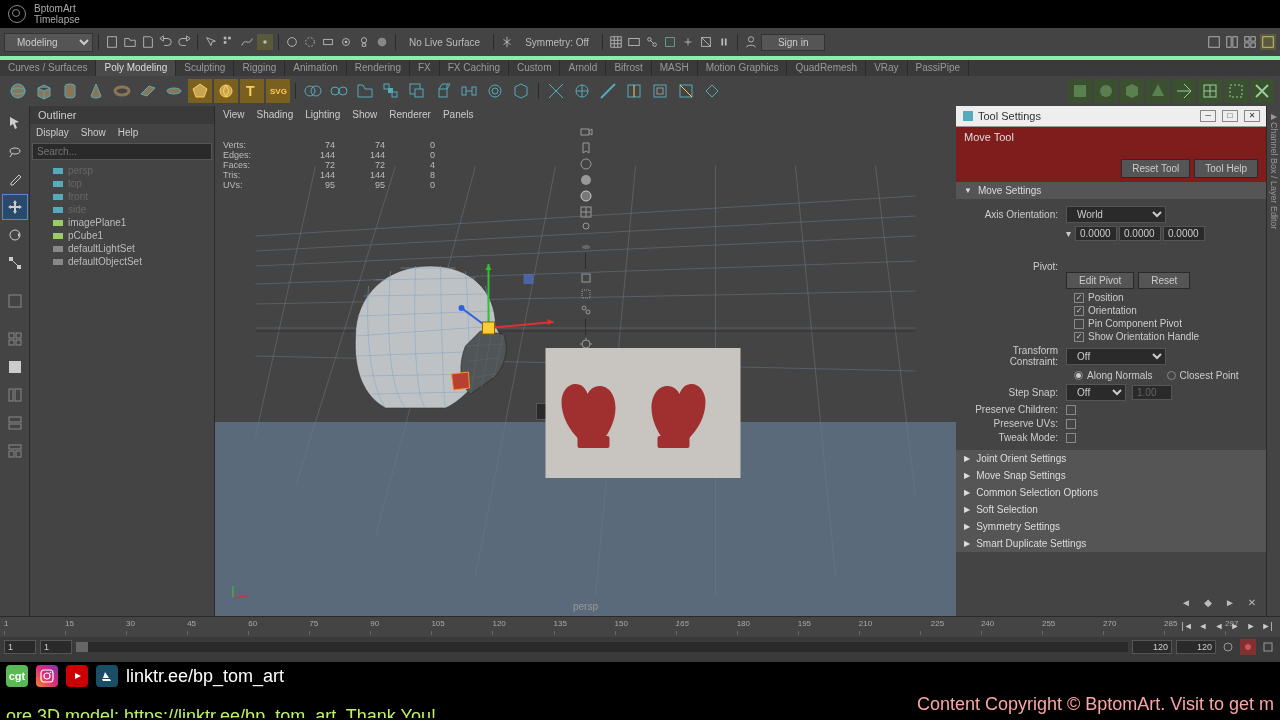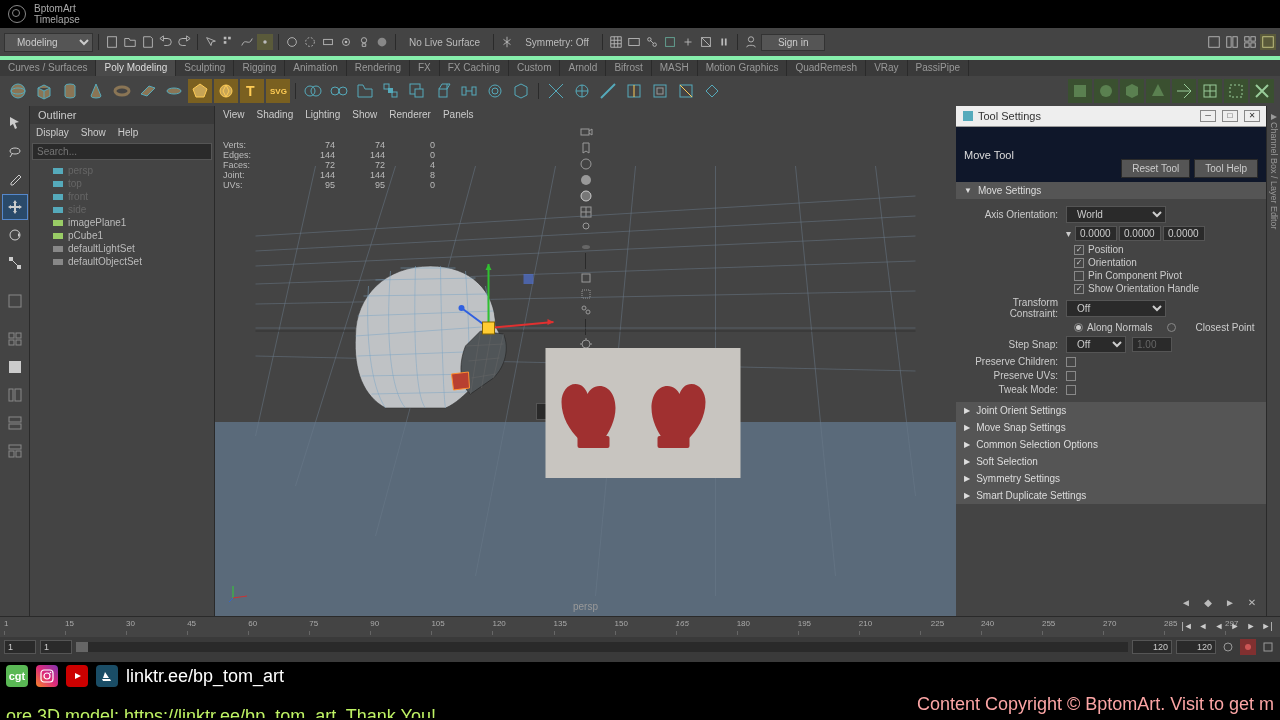--- a/index.html
+++ b/index.html
@@ -49,21 +49,21 @@
 .hud-v3 { width: 50px; text-align: right; }
 .vp-canvas { position: absolute; top: 30px; left: 0; right: 0; bottom: 0; }
 .vp-name { position: absolute; bottom: 4px; left: 50%; transform: translateX(-50%); color: #999; font-size: 10px; }
 .axis-gizmo { position: absolute; bottom: 12px; left: 12px; width: 24px; height: 24px; }
 .right-tab { width: 14px; background: #444; display: flex; flex-direction: column; align-items: center; padding-top: 6px; border-left: 1px solid #2a2a2a; }
 .right-tab-text { writing-mode: vertical-rl; font-size: 9px; color: #999; }
 .panel { width: 310px; background: #444; display: flex; flex-direction: column; }
 .panel-title { display: flex; align-items: center; background: #eee; color: #333; padding: 4px 6px; font-size: 11px; border-bottom: 1px solid #999; }
 .panel-title .win-btns { margin-left: auto; display: flex; gap: 6px; }
 .win-btn { width: 16px; height: 12px; border: 1px solid #888; font-size: 8px; text-align: center; cursor: pointer; }
-.panel-sub { display: flex; align-items: center; background: #0f172a; padding: 4px 8px; }
+.panel-sub { display: flex; background: #7f1d1d; padding: 4px 8px; }
 .panel-sub-title { color: #ddd; font-size: 11px; }
 .panel-buttons { margin-left: auto; display: flex; gap: 4px; }
 .panel-btn { background: #555; border: 1px solid #2a2a2a; color: #ccc; padding: 3px 10px; font-size: 10px; cursor: pointer; margin-top: 28px; }
 .section-header { display: flex; align-items: center; background: #555; padding: 3px 8px; font-size: 10px; color: #ddd; gap: 6px; cursor: pointer; }
 .section-header .arrow { font-size: 8px; }
 .section-body { padding: 4px 10px; background: #444; }
 .field-row { display: flex; align-items: center; margin: 3px 0; font-size: 10px; color: #ccc; }
 .field-label { width: 100px; text-align: right; padding-right: 8px; }
 .field-dd { background: #2a2a2a; border: 1px solid #555; padding: 1px 6px; color: #ccc; width: 100px; font-size: 10px; }
 .field-num { background: #2a2a2a; border: 1px solid #555; padding: 1px 4px; color: #ccc; width: 42px; font-size: 10px; text-align: left; margin-right: 2px; }
@@ -725,21 +725,21 @@
           <span class="hud-v2">144</span>
           <span class="hud-v3">0</span>
         </div>
         <div class="hud-row">
           <span class="hud-label">Faces:</span>
           <span class="hud-v1">72</span>
           <span class="hud-v2">72</span>
           <span class="hud-v3">4</span>
         </div>
         <div class="hud-row">
-          <span class="hud-label">Joint:</span>
+          <span class="hud-label">Tris:</span>
           <span class="hud-v1">144</span>
           <span class="hud-v2">144</span>
           <span class="hud-v3">8</span>
         </div>
         <div class="hud-row">
           <span class="hud-label">UVs:</span>
           <span class="hud-v1">95</span>
           <span class="hud-v2">95</span>
           <span class="hud-v3">0</span>
         </div>
@@ -856,20 +856,25 @@
           <span class="field-label">Axis Orientation:</span>
           <select class="field-dd"><option>World</option></select>
         </div>
       <div class="field-row">
           <span class="field-label"></span>
         <span style="margin-right:4px">▾</span>
         <input class="field-num" value="0.0000" style="">
         <input class="field-num" value="0.0000" style="">
         <input class="field-num" value="0.0000" style="">
       </div>
+      <div class="field-row">
+          <span class="field-label">Pivot:</span>
+        <button class="panel-btn" style="padding:2px 12px">Edit Pivot</button>
+        <button class="panel-btn" style="padding:2px 12px;margin-left:4px">Reset</button>
+      </div>
       <div class="checkbox-row">
           <span class="chk">✓</span>
           <span>Position</span>
         </div>
       <div class="checkbox-row">
           <span class="chk">✓</span>
           <span>Orientation</span>
         </div>
       <div class="checkbox-row">
           <span class="chk"></span>
@@ -881,21 +886,21 @@
         </div>
       <div class="field-row">
           <span class="field-label">Transform Constraint:</span>
           <select class="field-dd"><option>Off</option></select>
         </div>
       <div class="radio-row">
         <span style="display:flex;gap:4px;align-items:center">
             <span class="radio on"></span>
             <span>Along Normals</span>
           </span>
-        <span style="display:flex;gap:20px;align-items:center">
+        <span style="display:flex;gap:4px;align-items:center">
             <span class="radio"></span>
             <span>Closest Point</span>
           </span>
       </div>
       <div class="field-row">
           <span class="field-label">Step Snap:</span>
           <select class="field-dd" style="width:60px"><option>Off</option></select>
           <input class="field-num dim" style="width: 40px; margin-left: 6px;" value="1.00">
         </div>
       <div class="field-row">

